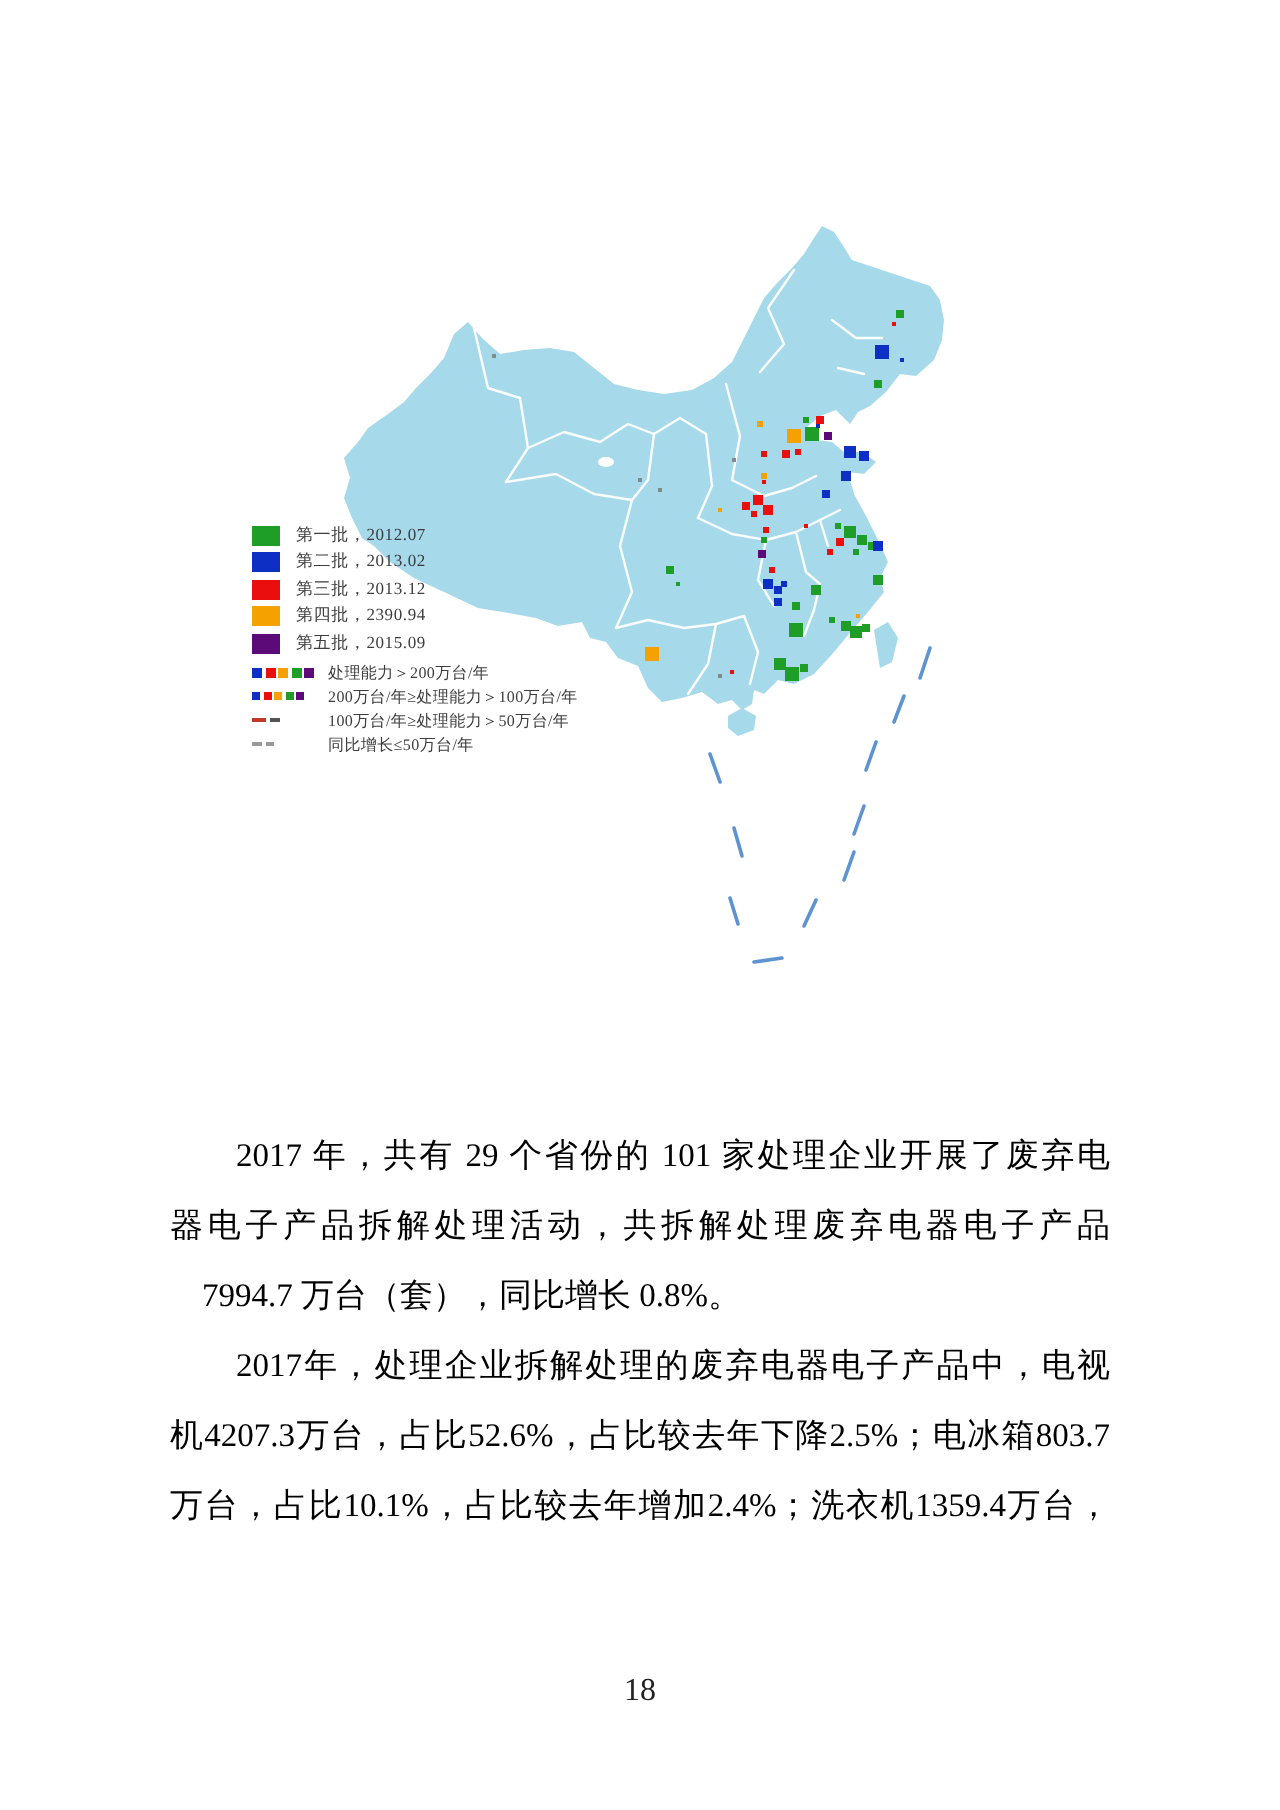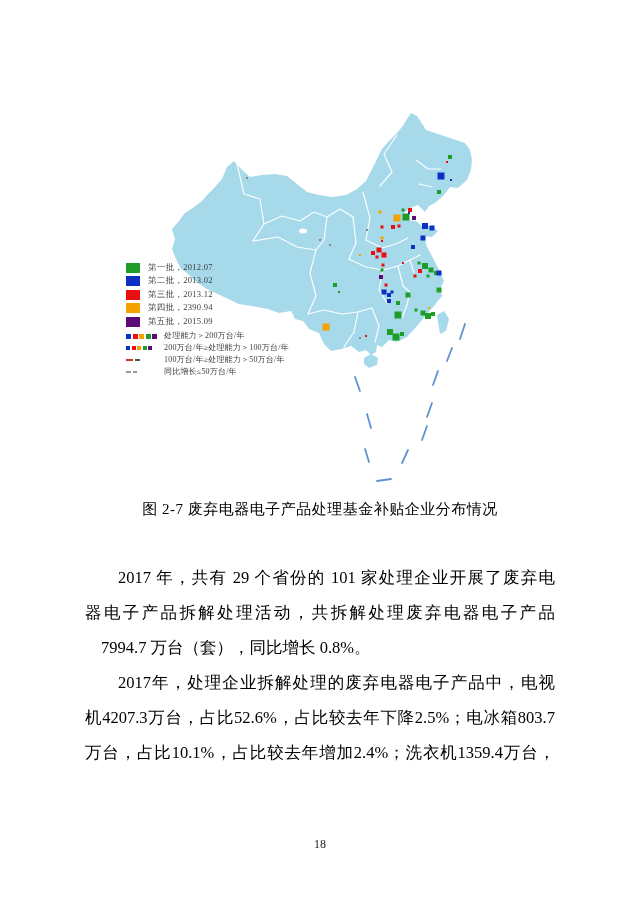--- a/index.html
+++ b/index.html
@@ -7,37 +7,37 @@
         font-family:"Liberation Serif","DejaVu Serif",serif;color:#000;}
   .figure{position:absolute;left:120px;top:100px;width:390px;height:400px;}
   .figure svg{position:absolute;left:0;top:0;}
   
   .batch-legend{position:absolute;left:6px;top:161px;}
   .lg-row{display:flex;align-items:center;height:13.5px;}
   .lg-swatch{display:inline-block;width:14px;height:10px;margin-right:8px;flex:0 0 auto;}
   .lg-label{font-size:8.5px;color:#3c3c3c;letter-spacing:.3px;white-space:nowrap;}
   
   .cap-legend{position:absolute;left:6px;top:230px;}
-  .cap-row{display:flex;height:12px;}
+  .cap-row{display:flex;align-items:center;height:12px;}
   .cap-sym{display:inline-flex;align-items:center;gap:1.5px;margin-right:5px;min-width:33px;}
   .cap-q{display:inline-block;flex:0 0 auto;}
   .cap-label{font-size:8px;color:#3c3c3c;white-space:nowrap;letter-spacing:.2px;}
   
   .caption{position:absolute;left:0;right:0;top:500px;text-align:center;
            font-size:15px;letter-spacing:.5px;}
   .heading{position:absolute;left:88px;top:531px;margin:0;font-size:17.5px;
            font-weight:bold;letter-spacing:1px;}
   .para{position:absolute;left:85px;width:470px;font-size:16.5px;line-height:35px;}
   #para1{top:560px;}
   #para2{top:665px;}
   .line{text-align:justify;text-align-last:justify;white-space:nowrap;}
   .line.first{text-indent:33px;}
   .line.last{text-align-last:left;margin-left:16px;}
   .pageno{position:absolute;left:0;right:0;top:837px;text-align:center;
-          font-size:12px;color:#222;}
+          font-size:16px;color:#222;}
 </style>
 </head>
 <body>
 
 <div class="page">
 
   <div class="figure">
     <svg id="map-svg" width="390" height="400" viewBox="0 0 390 400">
 
       <path class="land" stroke="none" d="
@@ -210,21 +210,20 @@
         <div class="cap-row">
           <span class="cap-sym">
             <span class="cap-q" style="width: 5px; height: 2px; background: rgb(153, 153, 153);"></span>
             <span class="cap-q" style="width: 4px; height: 2px; background: rgb(153, 153, 153);"></span>
           </span>
           <span class="cap-label">同比增长≤50万台/年</span>
         </div>
       </div>
   </div>
 
-  <div class="caption">图 2-7 废弃电器电子产品处理基金补贴企业分布情况</div>
 
 
   <div class="para" id="para1">
     <div class="line first">2017 年，共有 29 个省份的 101 家处理企业开展了废弃电</div>
     <div class="line">器电子产品拆解处理活动，共拆解处理废弃电器电子产品</div>
     <div class="line last">7994.7 万台（套），同比增长 0.8%。</div>
   </div>
 
   <div class="para" id="para2">
     <div class="line first">2017年，处理企业拆解处理的废弃电器电子产品中，电视</div>

